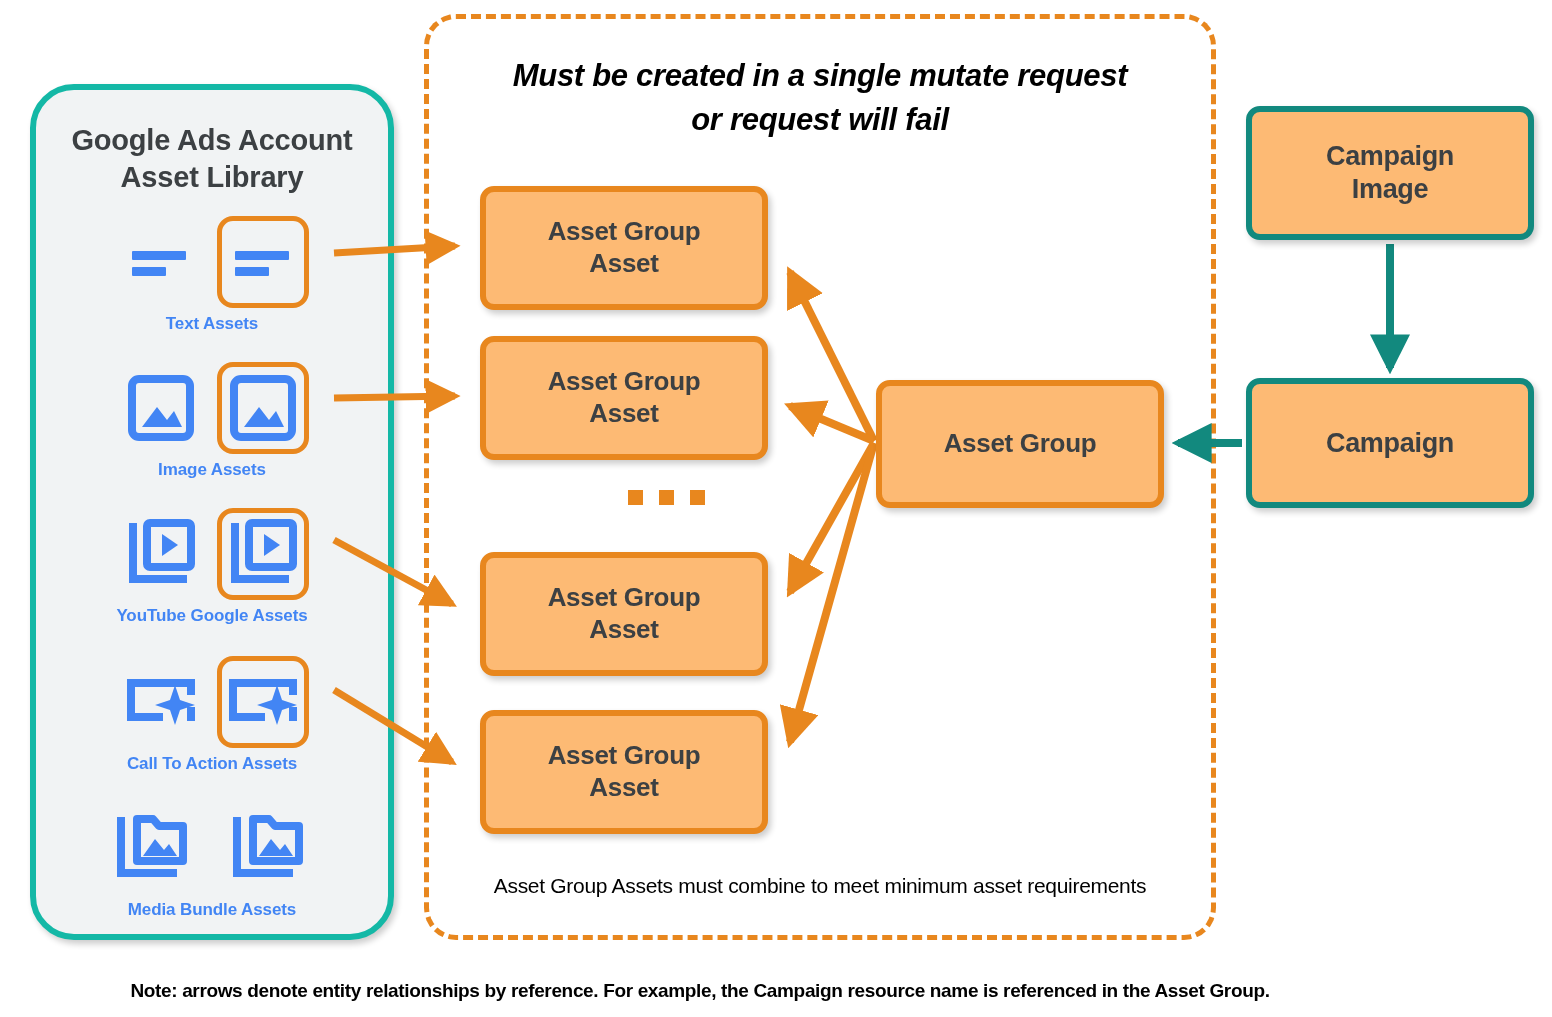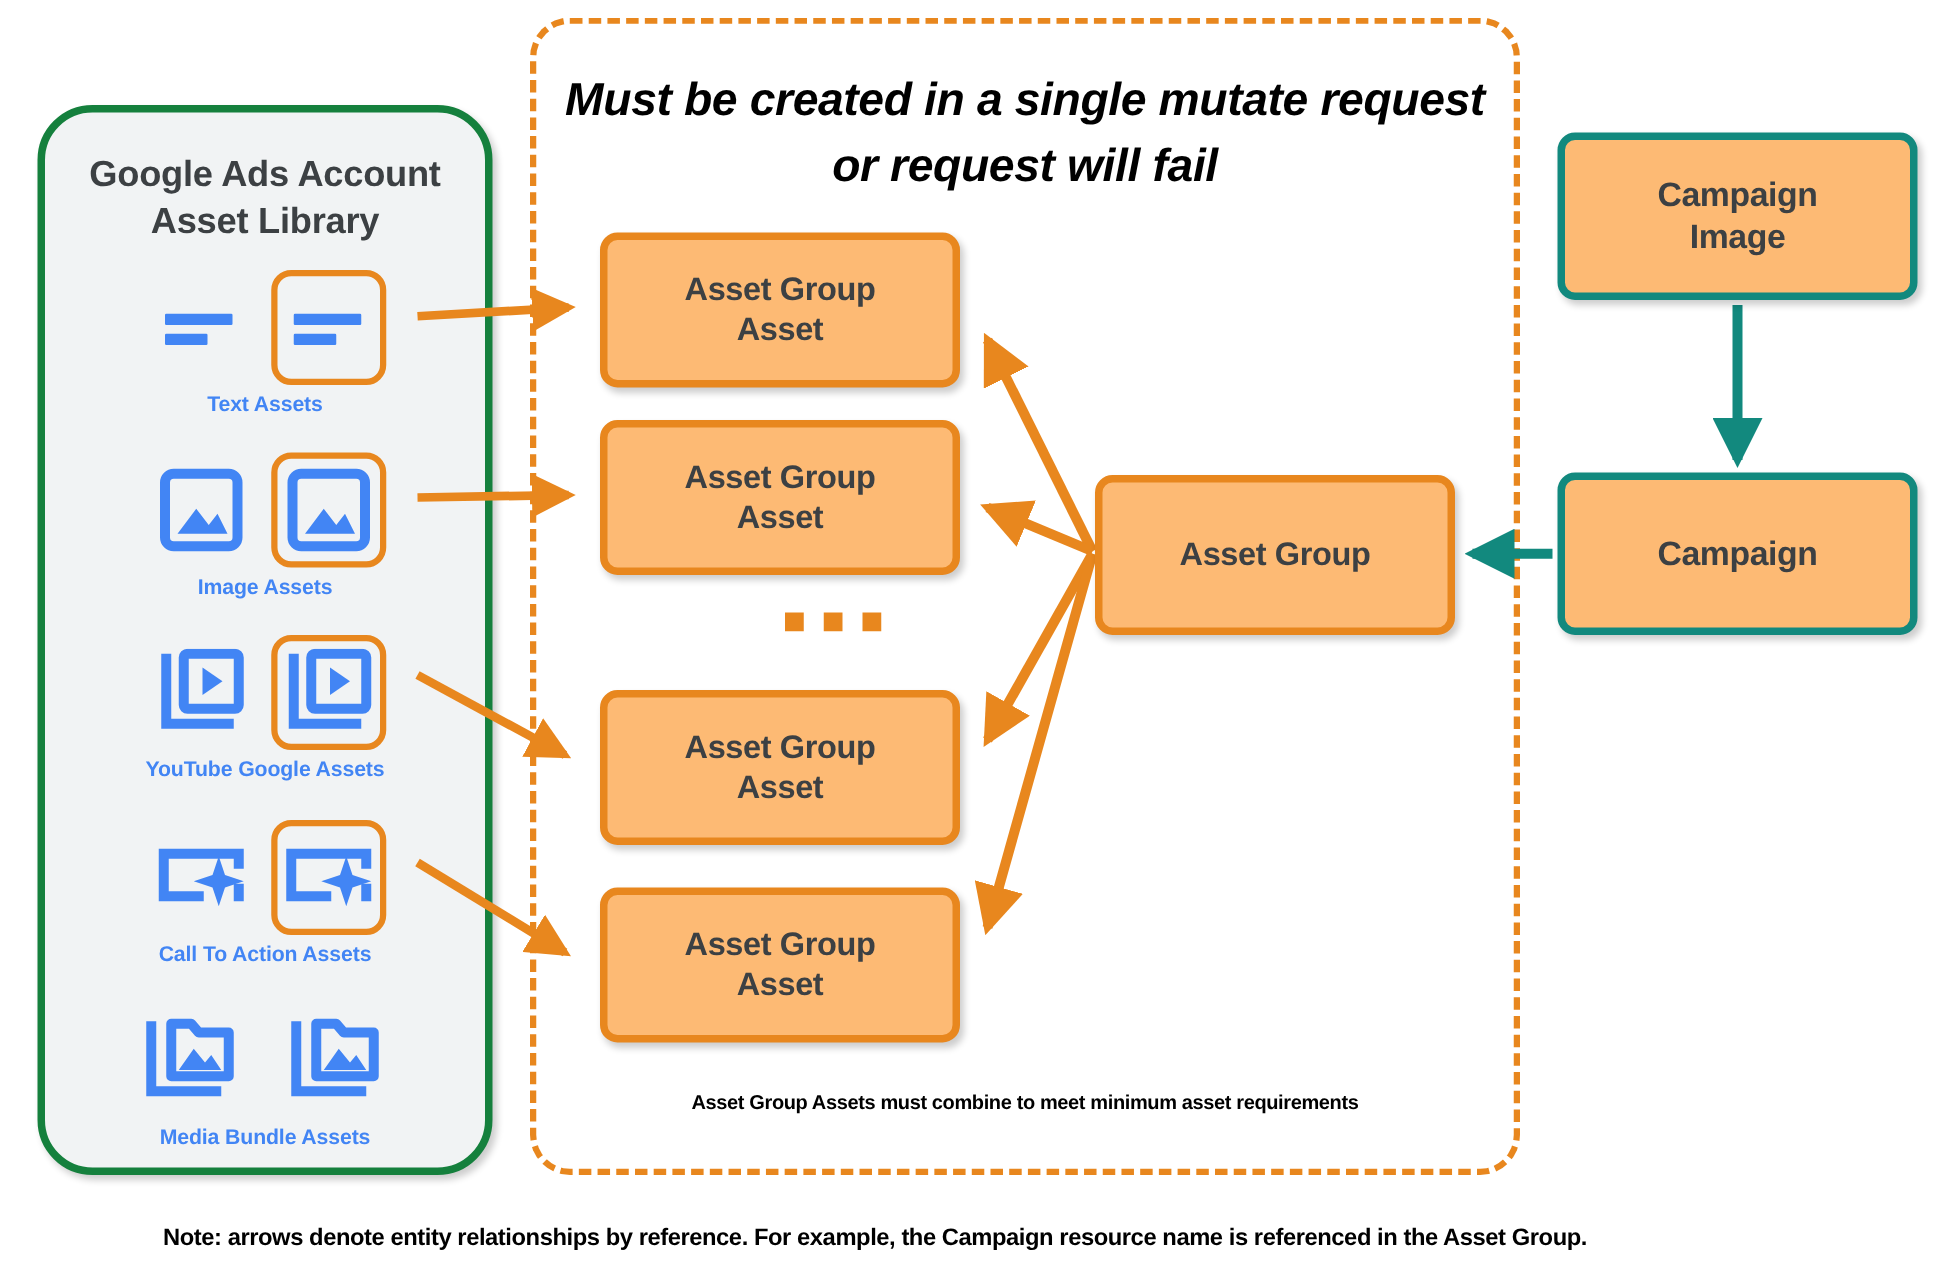--- a/index.html
+++ b/index.html
@@ -4,21 +4,21 @@
 <style>
   html,body{margin:0;padding:0;background:#ffffff;}
   body{width:1552px;height:1017px;font-family:"Liberation Sans",sans-serif;overflow:hidden;}
   #stage{position:relative;width:1552px;height:1017px;background:#fff;}
 
   svg.layer{position:absolute;left:0;top:0;width:1552px;height:1017px;pointer-events:none;}
 
   
   .library{
     position:absolute;left:30px;top:84px;width:364px;height:856px;
-    background:#f1f3f4;border:6px solid #15803d;border-radius:44px;
+    background:#f1f3f4;border:6px solid #14b8a6;border-radius:44px;
     box-shadow:3px 4px 6px rgba(0,0,0,.20);
     box-sizing:border-box;
   }
   .library-title{
     position:absolute;left:0;top:32px;width:100%;text-align:center;
     font-size:29px;font-weight:700;color:#3c4043;line-height:1.28;
     letter-spacing:-.2px;
   }
   .asset-row{position:absolute;left:0;width:100%;}
   .asset-icons{display:flex;justify-content:center;align-items:center;gap:10px;height:92px;}
@@ -29,26 +29,26 @@
   }
 
   
   .mutate-box{
     position:absolute;left:424px;top:14px;width:792px;height:926px;
     border:5px dashed #e8871e;border-radius:32px;background:#ffffff;
     box-sizing:border-box;
   }
   .mutate-title{
     position:absolute;left:424px;top:54px;width:792px;text-align:center;
-    font-size:37px;font-weight:700;font-style:italic;color:#000;line-height:1.42;
+    font-size:31px;font-weight:700;font-style:italic;color:#000;line-height:1.42;
     letter-spacing:-.3px;
   }
   .mutate-foot{
     position:absolute;left:424px;top:874px;width:792px;text-align:center;
-    font-size:16px;font-weight:700;color:#000;letter-spacing:-.3px;
+    font-size:21px;font-weight:400;color:#000;letter-spacing:-.3px;
   }
 
   
   .node{
     position:absolute;background:#fdba74;border-radius:14px;
     box-shadow:3px 4px 6px rgba(0,0,0,.20);
     display:flex;align-items:center;justify-content:center;text-align:center;
     box-sizing:border-box;color:#3c4043;font-weight:700;letter-spacing:-.3px;
   }
   .node.orange{border:6px solid #e8871e;}

